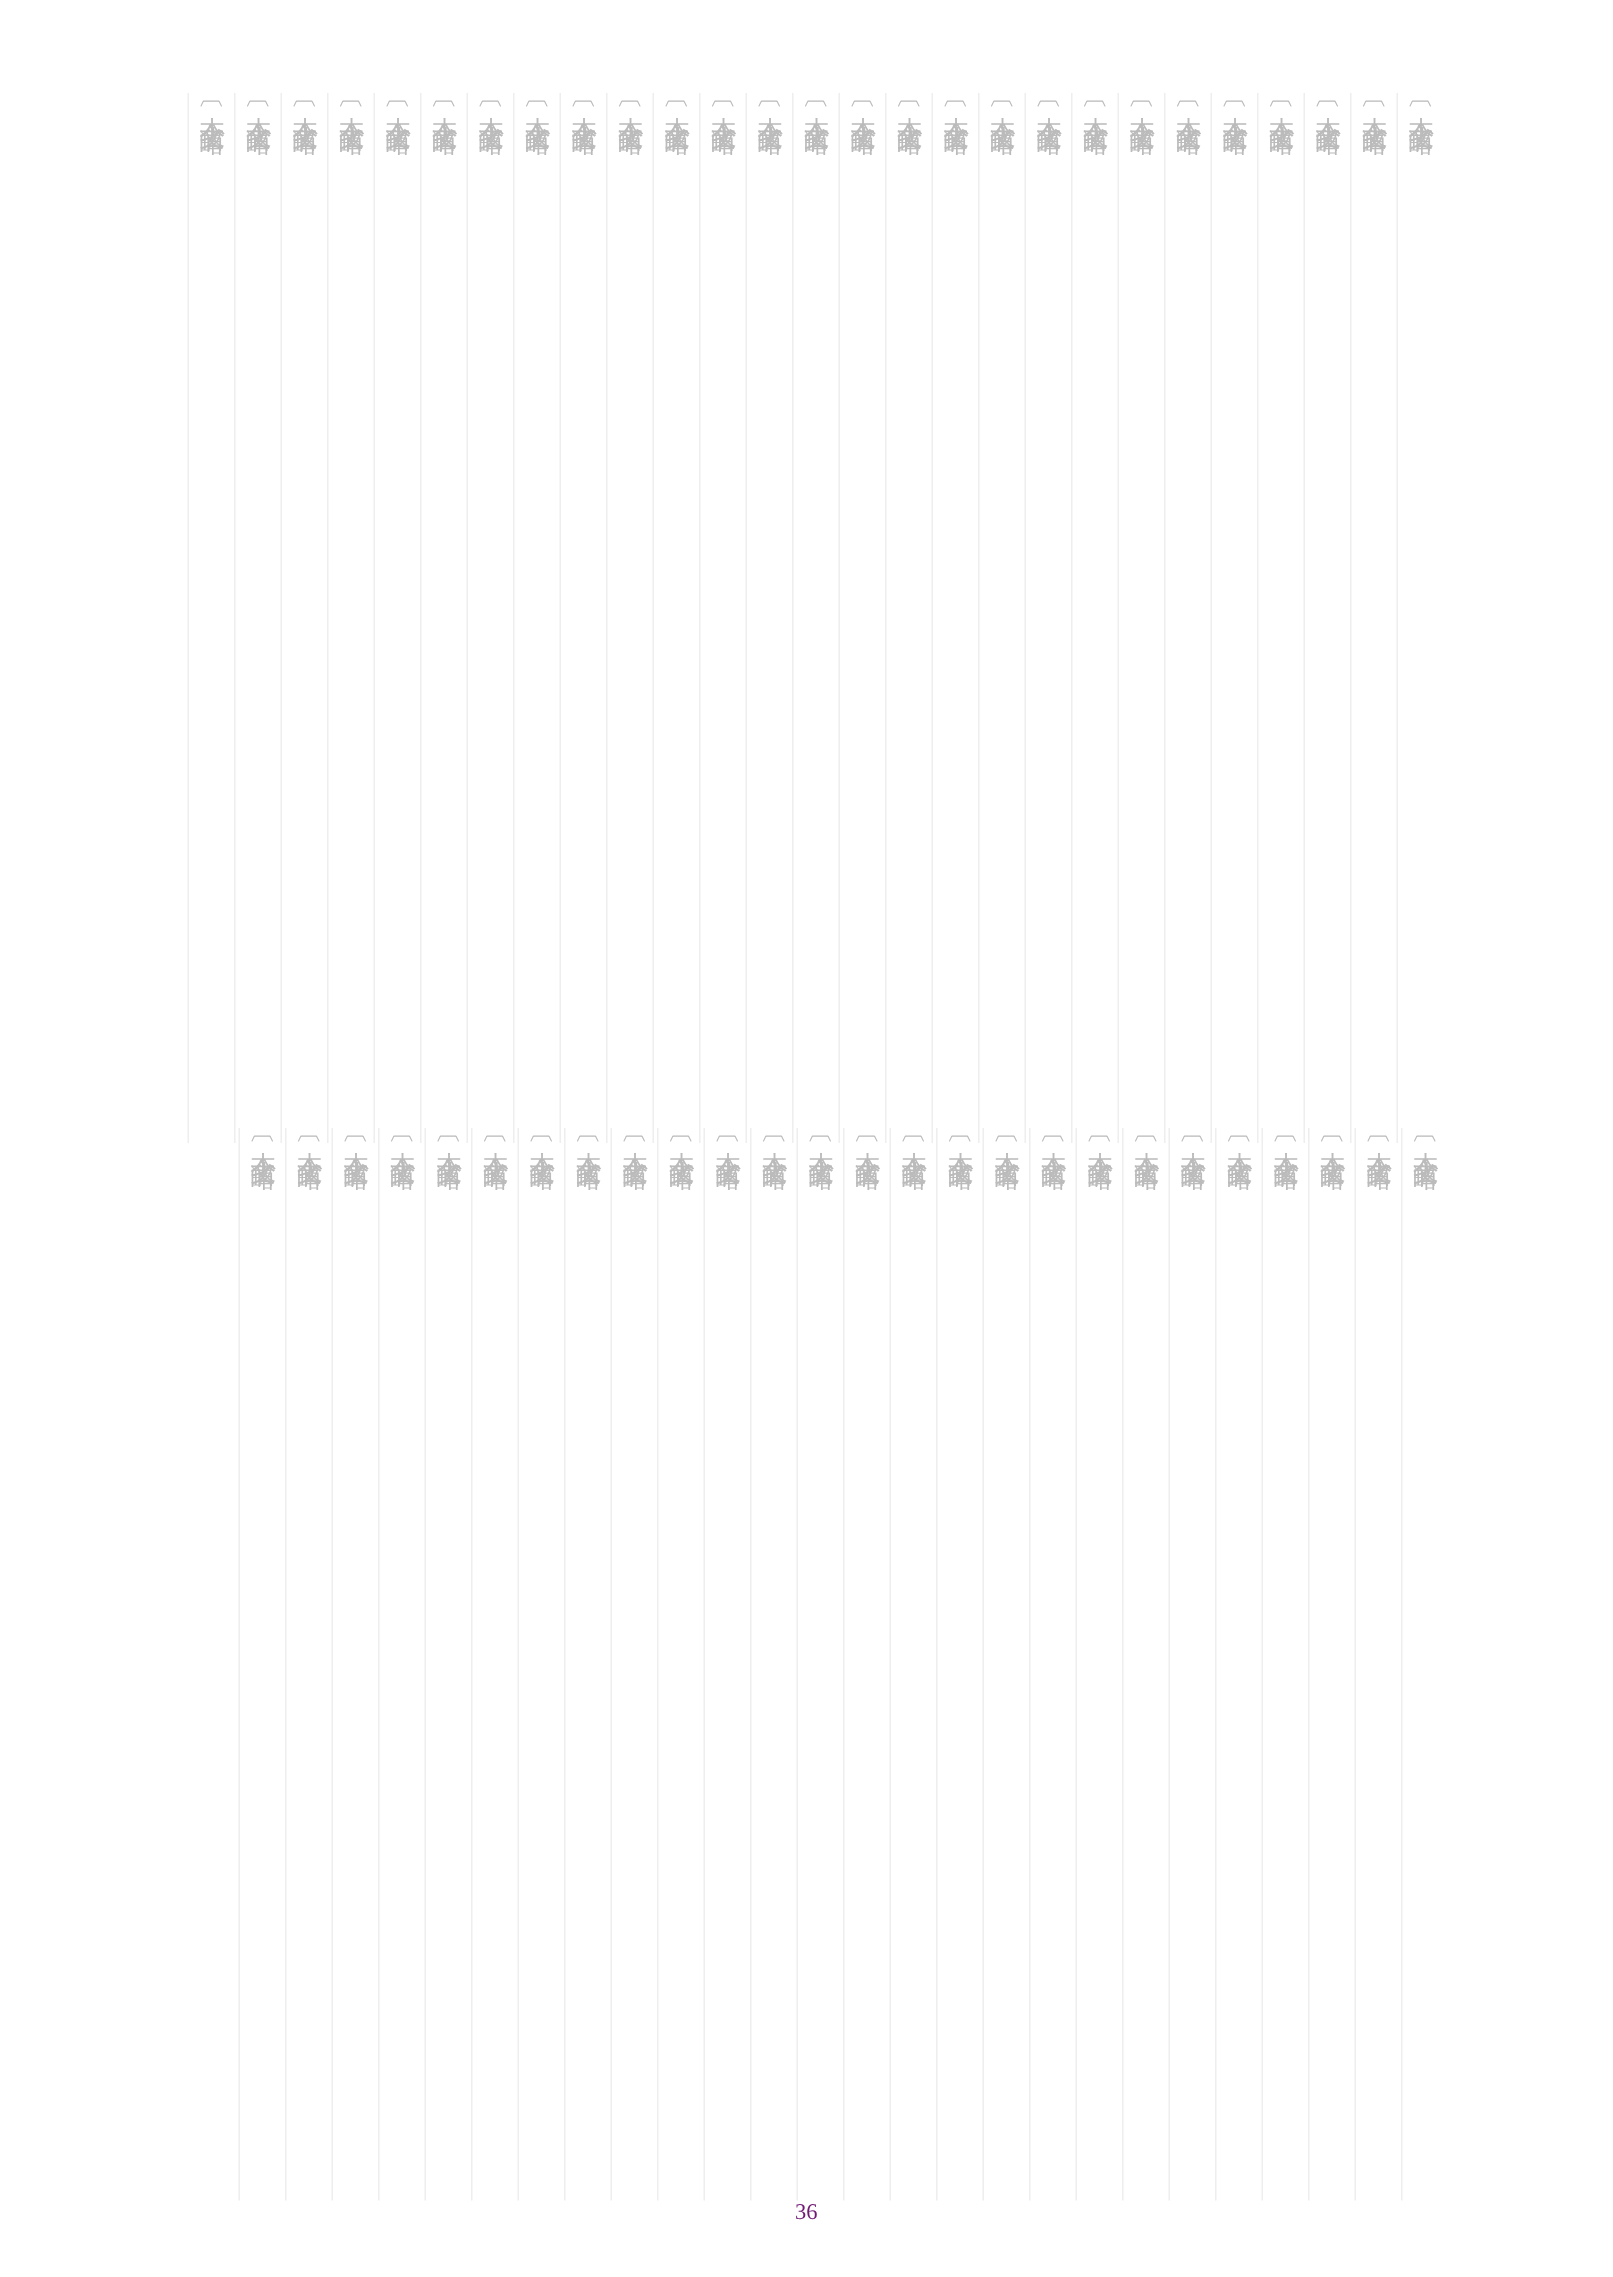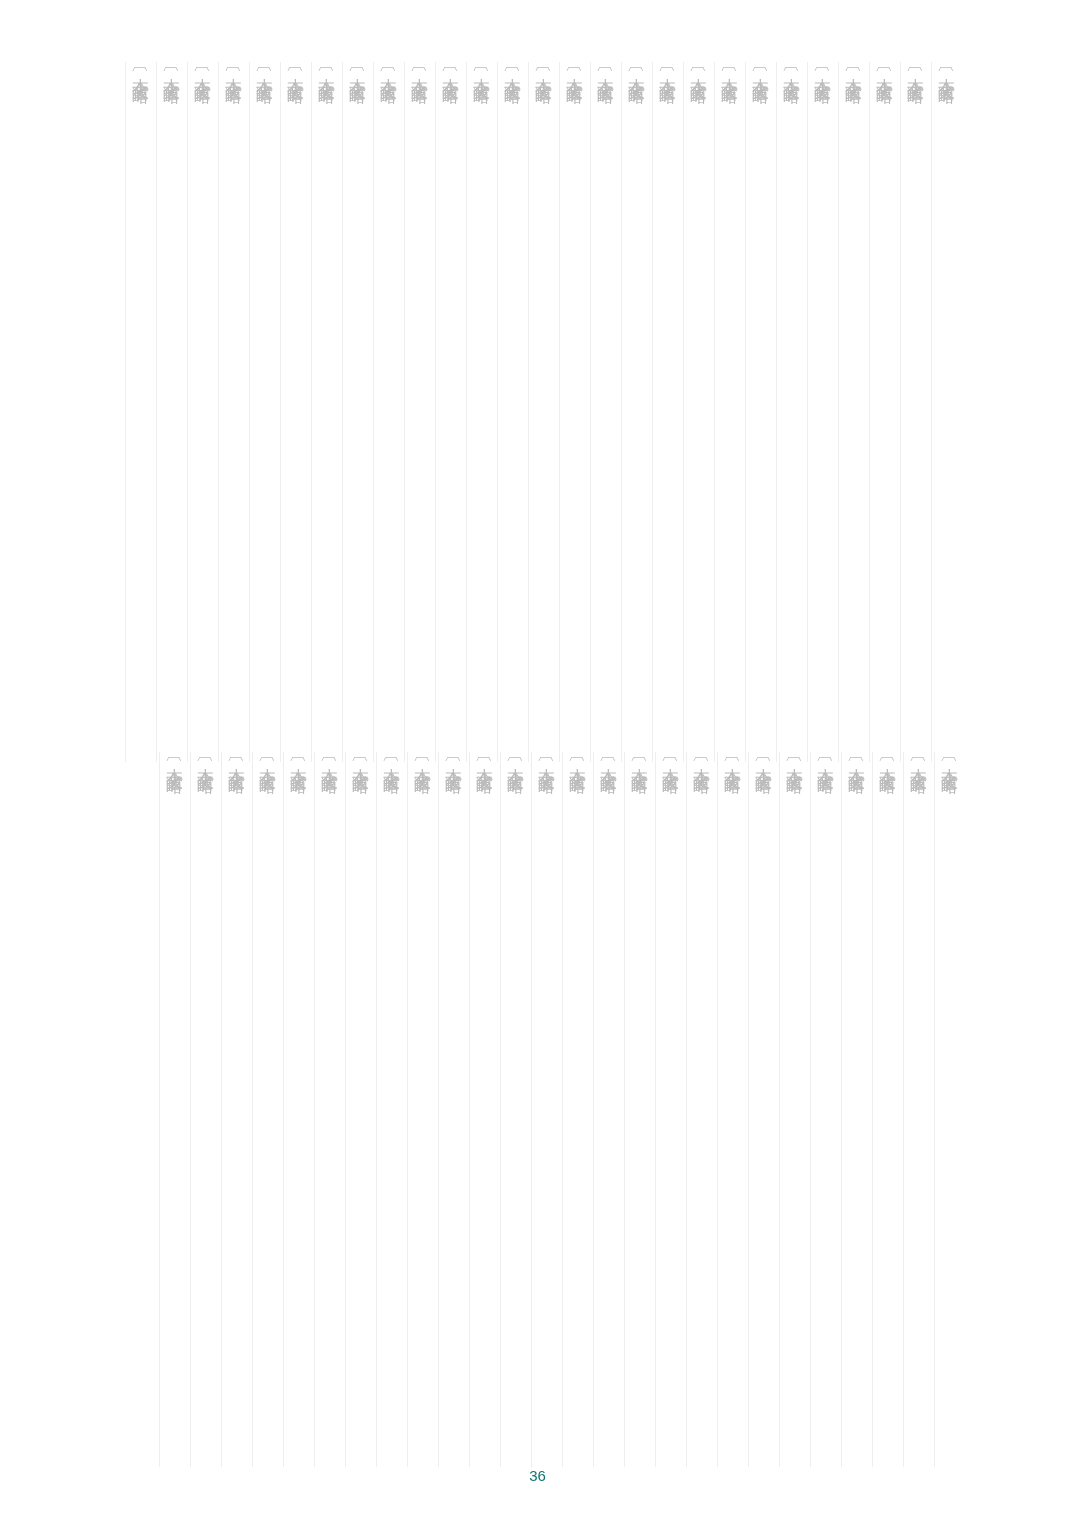--- a/index.html
+++ b/index.html
@@ -4,22 +4,22 @@
 <style>
   html,body{margin:0;padding:0;background:#fff;}
   .page{position:relative;width:1075px;height:1518px;background:#ffffff;
         font-family:"DejaVu Serif",serif;color:#1c1c1c;overflow:hidden;}
   .text-block{position:absolute;writing-mode:vertical-rl;height:700px;}
   .block-top{top:62px;right:113px;}
   .block-bottom{top:752px;right:110px;height:715px;}
   .col{margin:0;line-height:30px;font-size:17px;letter-spacing:3px;
        color:#bbb;border-left:1px solid #eee;}
   .page-number{position:absolute;bottom:34px;left:0;width:100%;
-       text-align:center;font-family:Liberation Sans, sans-serif;
-       font-size:15px;color:#0f766e;}
+       text-align:center;font-family:Liberation Serif, serif;
+       font-size:15px;color:#701a75;}
 </style>
 </head>
 <body>
 
 <div class="page">
   <div class="text-block block-top">
       <p class="col">〔本文省略〕</p>
       <p class="col">〔本文省略〕</p>
       <p class="col">〔本文省略〕</p>
       <p class="col">〔本文省略〕</p>

